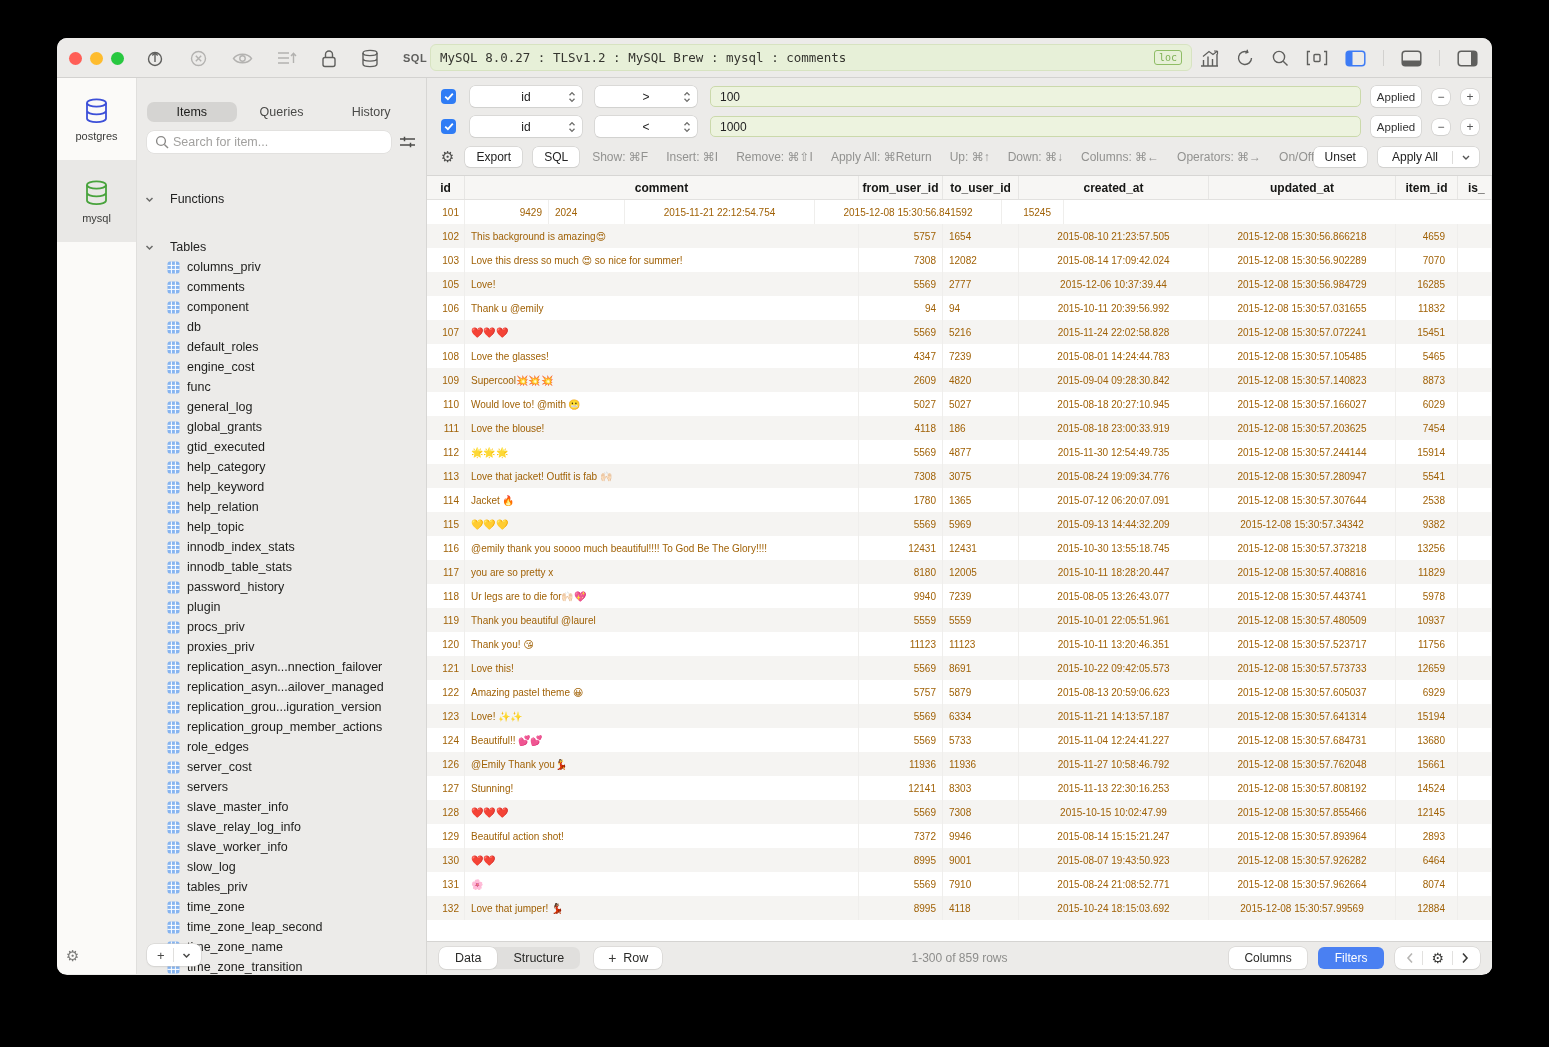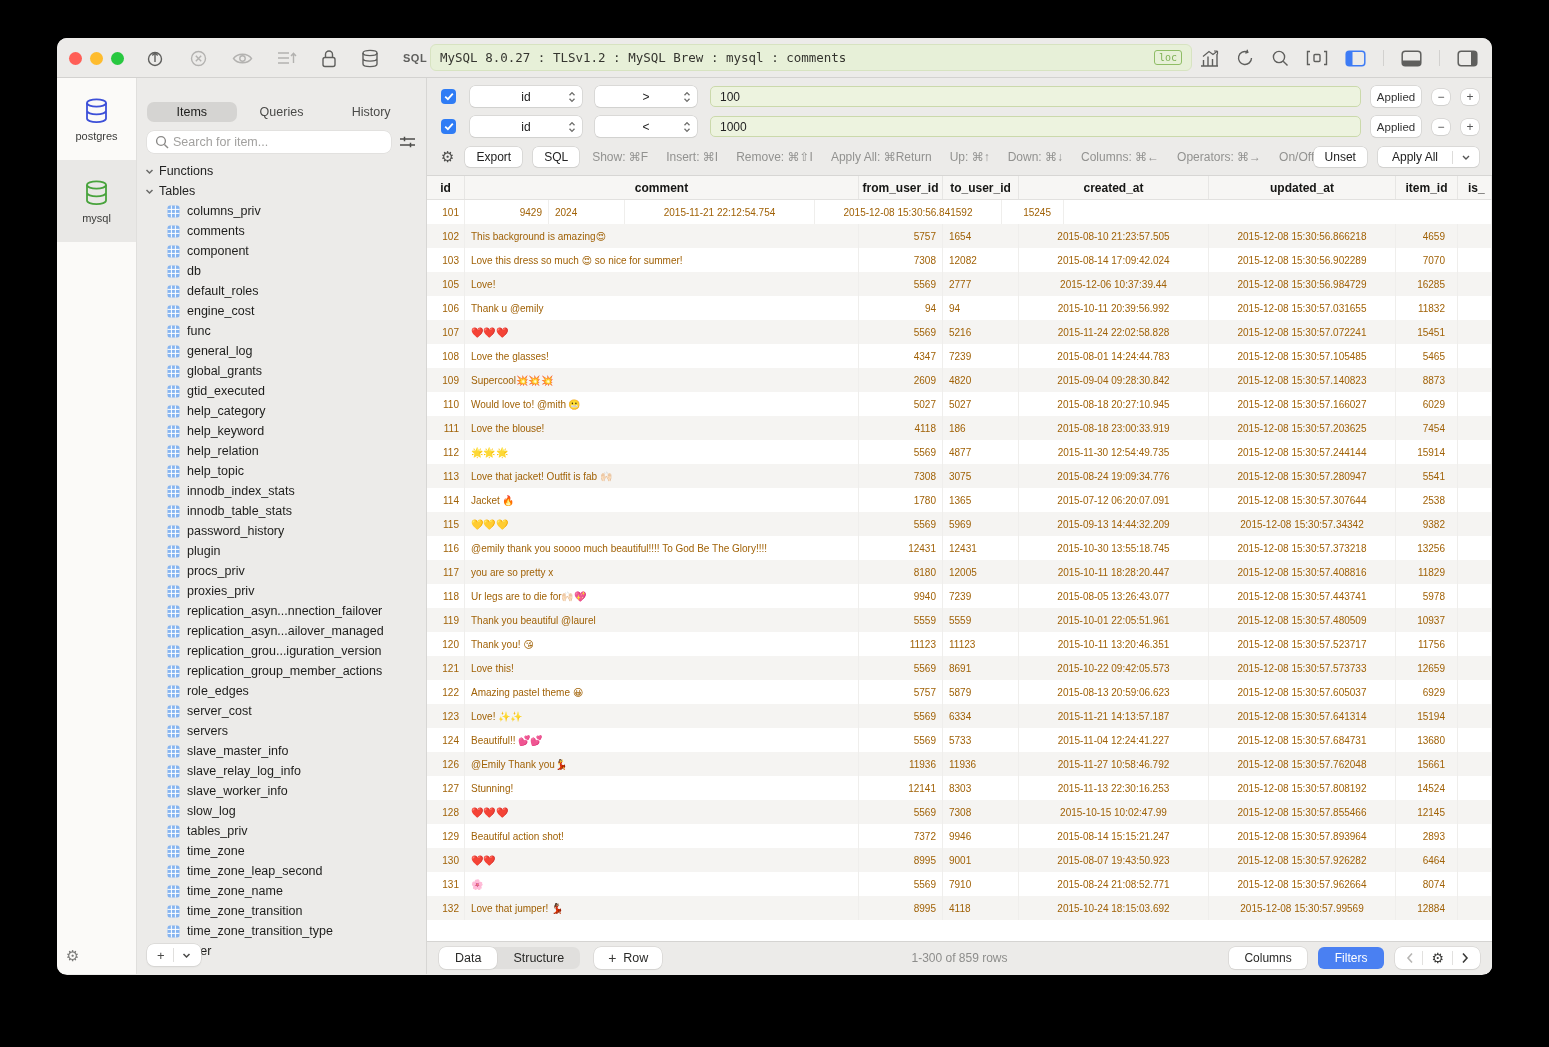--- a/index.html
+++ b/index.html
@@ -42,21 +42,21 @@
   .side-tab { flex:1; text-align:center; font-size:12.5px; color:#4a4a48; padding:3px 0; border-radius:7px; cursor:default; }
   .side-tab.active { background:#d5d4d2; color:#1c1c1a; }
   .search-row { display:flex; align-items:center; margin:9px 10px 0; gap:8px; }
   .search-box { position:relative; flex:1; }
   .search-box input { width:100%; height:22px; border:none; border-radius:7px; background:#fff;
       padding:0 8px 0 26px; font-size:12.5px; color:#222; outline:none;
       box-shadow:0 0 0 .5px #d8d7d5; }
   .search-box input::placeholder { color:#a2a19f; }
   .search-glyph { position:absolute; left:8px; top:4px; color:#8b8a88; }
   .tree { margin-top:8px; padding:0 8px; flex:1; overflow:hidden; }
-  .tree-group { display:flex; align-items:center; gap:5px; height:20px; font-size:12.5px; color:#222; cursor:default; }
+  .tree-group { display:flex; align-items:center; gap:16px; height:20px; font-size:12.5px; color:#222; cursor:default;margin-top:28px; }
   .tree-item { display:flex; align-items:center; gap:7px; height:20px; padding-left:22px; font-size:12.5px; color:#1d1d1b; cursor:default; white-space:nowrap; }
   .side-bottom { position:absolute; left:10px; bottom:8px; display:flex; align-items:center;
       background:#fff; border-radius:7px; box-shadow:0 0 0 .5px #cfcecb,0 1px 2px rgba(0,0,0,.08);
       height:22px; padding:0 2px; }
   .side-bottom .sb-btn { padding:0 8px; font-size:13px; color:#4a4a48; cursor:default; display:flex; align-items:center;}
   .side-bottom .sb-sep { width:1px; height:14px; background:#e0dfdd; }
 
   .main { flex:1; min-width:0; display:flex; flex-direction:column; background:#fff; }
 
   

